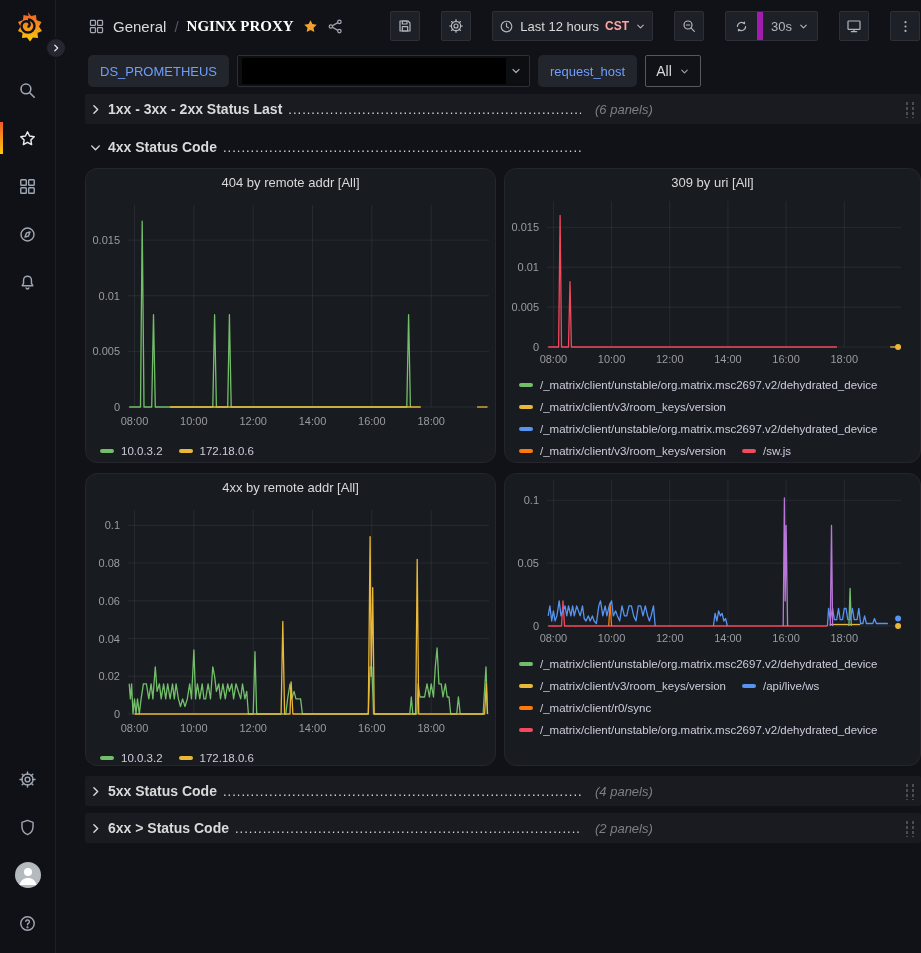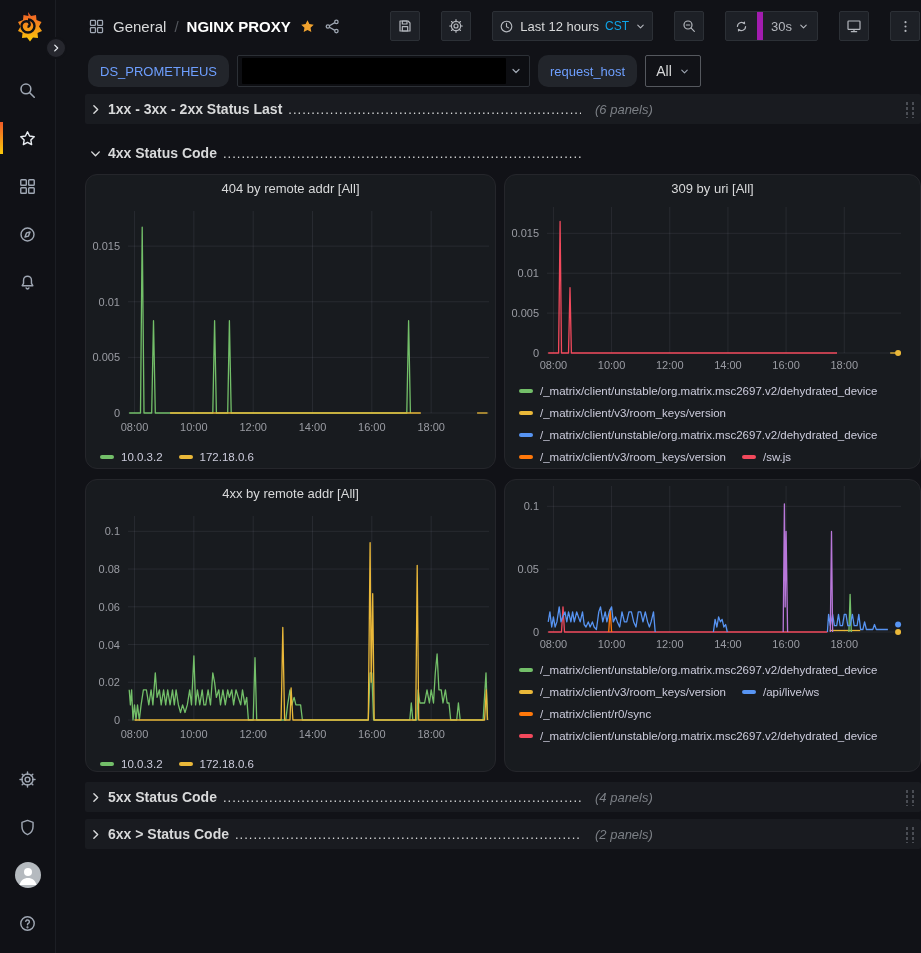--- a/index.html
+++ b/index.html
@@ -25,37 +25,37 @@
   .avatar-circle { width:26px; height:26px; border-radius:50%; background:#b5babf; overflow:hidden;
                    display:flex; align-items:center; justify-content:center; }
 
   
   .main { position:absolute; left:72px; top:0; width:864px; height:953px; }
 
   .topnav { height:52px; display:flex; align-items:center; padding:0 16px; }
   .crumb { display:flex; align-items:center; gap:8px; }
   .crumb-section { font-size:15px; color:#d8d9da; cursor:pointer; }
   .crumb-sep { color:#55585e; font-size:15px; }
-  .crumb-title { font-size:15px; font-weight:600; color:#ffffff; cursor:pointer; }
+  .crumb-title { font-size:15px; font-weight:600; color:#ffffff; cursor:pointer;font-family:Liberation Serif, serif; }
   .toolbar { margin-left:auto; display:flex; align-items:center; gap:21px;justify-content:space-between; }
   .tb-btn { height:30px; min-width:30px; padding:0 6px; background:#1d2026; border:1px solid #2c3036;
             border-radius:2px; display:flex; align-items:center; justify-content:center; gap:6px;
             color:#b4b7bd; font-size:13px; cursor:pointer; }
   .tb-group { display:flex; align-items:stretch; border:1px solid #2c3036; border-radius:2px;
               background:#1d2026; height:30px; }
   .tb-seg { display:flex; align-items:center; padding:0 8px; gap:6px; color:#b4b7bd;
             font-size:13px; cursor:pointer; }
   .tb-seg + .tb-seg { border-left:6px solid #a21caf; }
-  .tz { color:#0ea5e9; font-size:12px; font-weight:400; }
+  .tz { color:#fca5a5; font-size:12px; font-weight:700; }
   .tp-label { color:#d8d9da; }
 
   
   .varbar { height:38px; display:flex; align-items:center; gap:8px; padding:0 16px; }
   .var-chip { height:32px; display:flex; align-items:center; padding:6px 12px; background:#22252b;
-              border-radius:10px; font-size:13px; font-weight:500; color:#6e9fff; cursor:pointer; }
+              border-radius:5px; font-size:13px; font-weight:500; color:#6e9fff; cursor:pointer; }
   .var-select { height:32px; width:293px; background:#0d0e12; border:1px solid #2c3036; border-radius:2px;
                 display:flex; align-items:center; cursor:pointer; }
   .redacted { height:26px; flex:1; margin:0 4px; background:#000; border-radius:1px; }
   .var-dd { height:32px; display:flex; align-items:center; gap:7px; padding:0 10px;
             border:1px solid #55585e; border-radius:2px; color:#d8d9da; font-size:14px; cursor:pointer; }
 
   
   .dash { margin:0 15px 0 13px; }
   .row-head { height:30px; display:flex; align-items:center; padding:0 6px 0 4px; border-radius:2px; cursor:pointer; }
   .row-head.collapsed { background:#191b20; }
@@ -308,21 +308,21 @@
                 <polyline points="9,5 16,12 9,19" stroke-linecap="round" stroke-linejoin="round"></polyline>
               </svg>
             </span>
           <span class="row-title">1xx - 3xx - 2xx Status Last</span>
           <span class="dots">........................................................................................................................................</span>
         </div>
         <span class="row-count">(6 panels)</span>
         <span class="drag"></span>
       </div>
 
-      <div class="row-head" style="margin-top:14px">
+      <div class="row-head" style="margin-top:8px">
         <div class="row-left">
           <span class="row-chev">
             <svg width="13" height="13" viewBox="0 0 24 24" fill="none" stroke="currentColor" stroke-width="2.6">
                 <polyline points="5,9 12,16 19,9" stroke-linecap="round" stroke-linejoin="round"></polyline>
               </svg>
             </span>
           <span class="row-title">4xx Status Code</span>
           <span class="dots">........................................................................................................................................</span>
         </div>
       </div>

